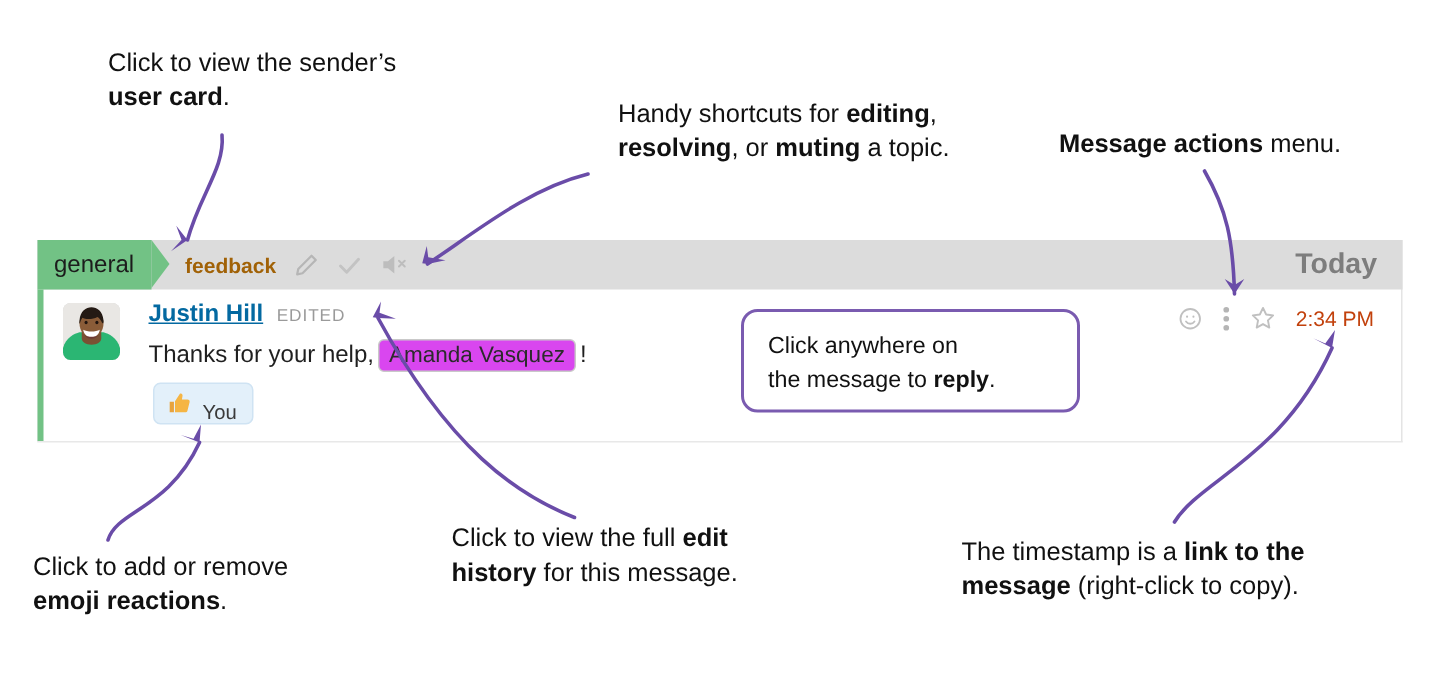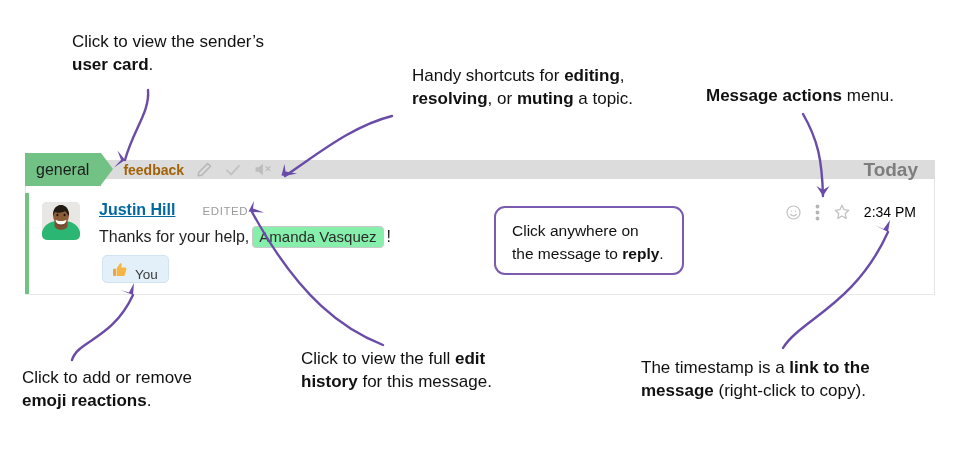--- a/index.html
+++ b/index.html
@@ -21,36 +21,36 @@
   .callout b{font-weight:bold;}
   .c-usercard{left:72px;top:30px;width:260px;}
   .c-shortcuts{left:412px;top:64px;width:265px;}
   .c-actions{left:706px;top:84px;width:250px;}
   .c-emoji{left:22px;top:366px;width:240px;}
   .c-edithist{left:301px;top:347px;width:240px;}
   .c-timestamp{left:641px;top:356px;width:310px;}
 
   
   .c-reply{
-    position:absolute;left:494px;top:206px;width:190px;height:69px;
+    position:absolute;left:494px;top:206px;width:226px;height:69px;
     border:2.2px solid #7a5bb0;border-radius:11px;background:#fff;
     z-index:7;box-sizing:border-box;
     padding:11px 0 0 16px;
     font-size:15.5px;line-height:23px;color:#111;
   }
 
   
   .widget{
     position:absolute;left:25px;top:160px;width:910px;height:135px;
     background:#ffffff;z-index:2;
     border:1px solid #e4e4e4;border-top:none;border-bottom:1px solid #e8e8e8;
     box-sizing:border-box;
   }
   .topbar{
-    position:absolute;left:25px;top:160px;width:910px;height:19px;
+    position:absolute;left:25px;top:160px;width:910px;height:33px;
     background:#dcdcdc;z-index:3;box-sizing:border-box;
     display:flex;align-items:center;
   }
   .stream-tag{
     position:relative;height:33px;background:#72c285;
     display:flex;align-items:center;padding:0 12px 0 11px;
     font-size:16px;color:#1c1c1c;
   }
   .stream-tag:after{
     content:"";position:absolute;right:-12px;top:0;
@@ -65,37 +65,37 @@
   .greenbar{position:absolute;left:25px;top:193px;width:4px;height:101px;background:#72c285;z-index:4;}
 
   .msgbody{position:absolute;left:29px;top:193px;width:906px;height:101px;z-index:3;}
 
   .avatar{
     position:absolute;left:13px;top:9px;width:38px;height:38px;border-radius:5px;
     overflow:hidden;background:#d8d8d8;
   }
   .sender{position:absolute;left:70px;top:8px;display:flex;align-items:baseline;}
   .sender-name{font-size:16px;font-weight:bold;color:#0369a1;text-decoration:underline;}
-  .edited{margin-left:27px;font-size:11.5px;color:#9a9a9a;letter-spacing:.6px;}
+  .edited{margin-left:9px;font-size:11.5px;color:#9a9a9a;letter-spacing:.6px;}
   .msgtext{position:absolute;left:70px;top:33px;font-size:16px;color:#1f1f1f;display:flex;align-items:center;}
   .mention{
     display:inline-block;border:1px solid #c9c9c9;border-radius:4px;
-    background:#86efac;padding:1px 6px 2px;margin:0 3px;font-size:15px;color:#2b2b2b;
+    background:#d946ef;padding:1px 6px 2px;margin:0 3px;font-size:15px;color:#2b2b2b;
   }
   .reaction{
     position:absolute;left:73px;top:62px;height:26px;
     display:flex;align-items:flex-end;gap:7px;
     background:#e3f0fa;border:1px solid #cfe3f3;border-radius:5px;padding:0 10px 0 8px;
   }
   .reaction .lbl{font-size:13.5px;color:#3a3a3a;}
   .rightactions{
     position:absolute;right:19px;top:10px;display:flex;align-items:center;gap:13px;
   }
   .rightactions svg{display:block;}
-  .time{font-size:14px;color:#000000;}
+  .time{font-size:14px;color:#c2410c;}
 </style>
 </head>
 <body>
 
 <div class="stage">
 
   <div class="widget"></div>
 
   <div class="topbar">
     <div class="stream-tag">

